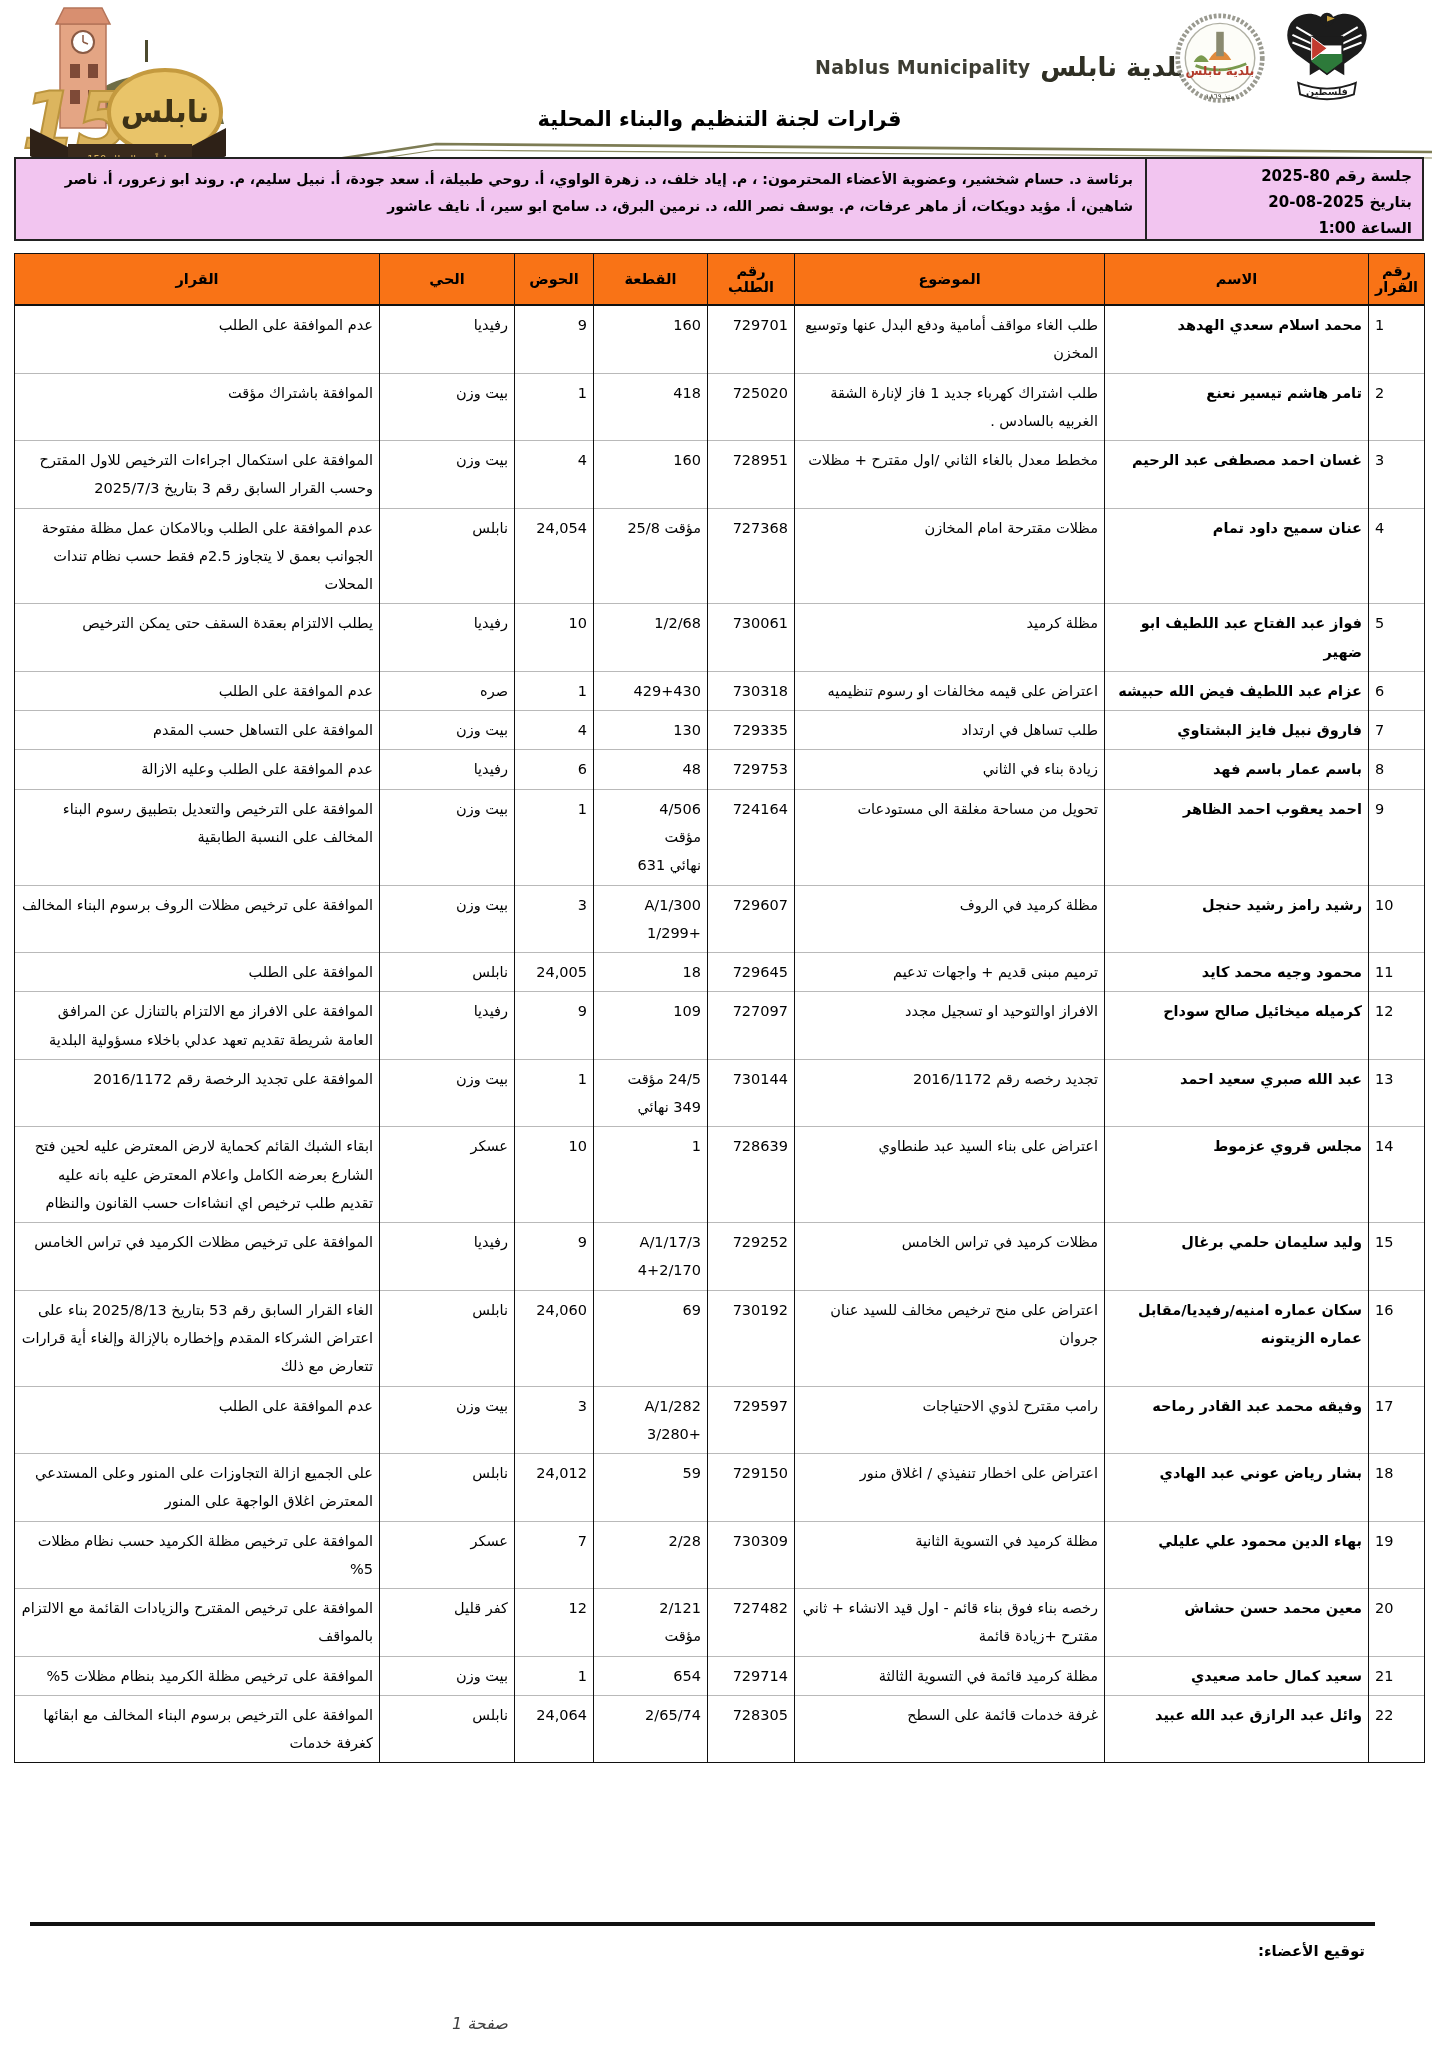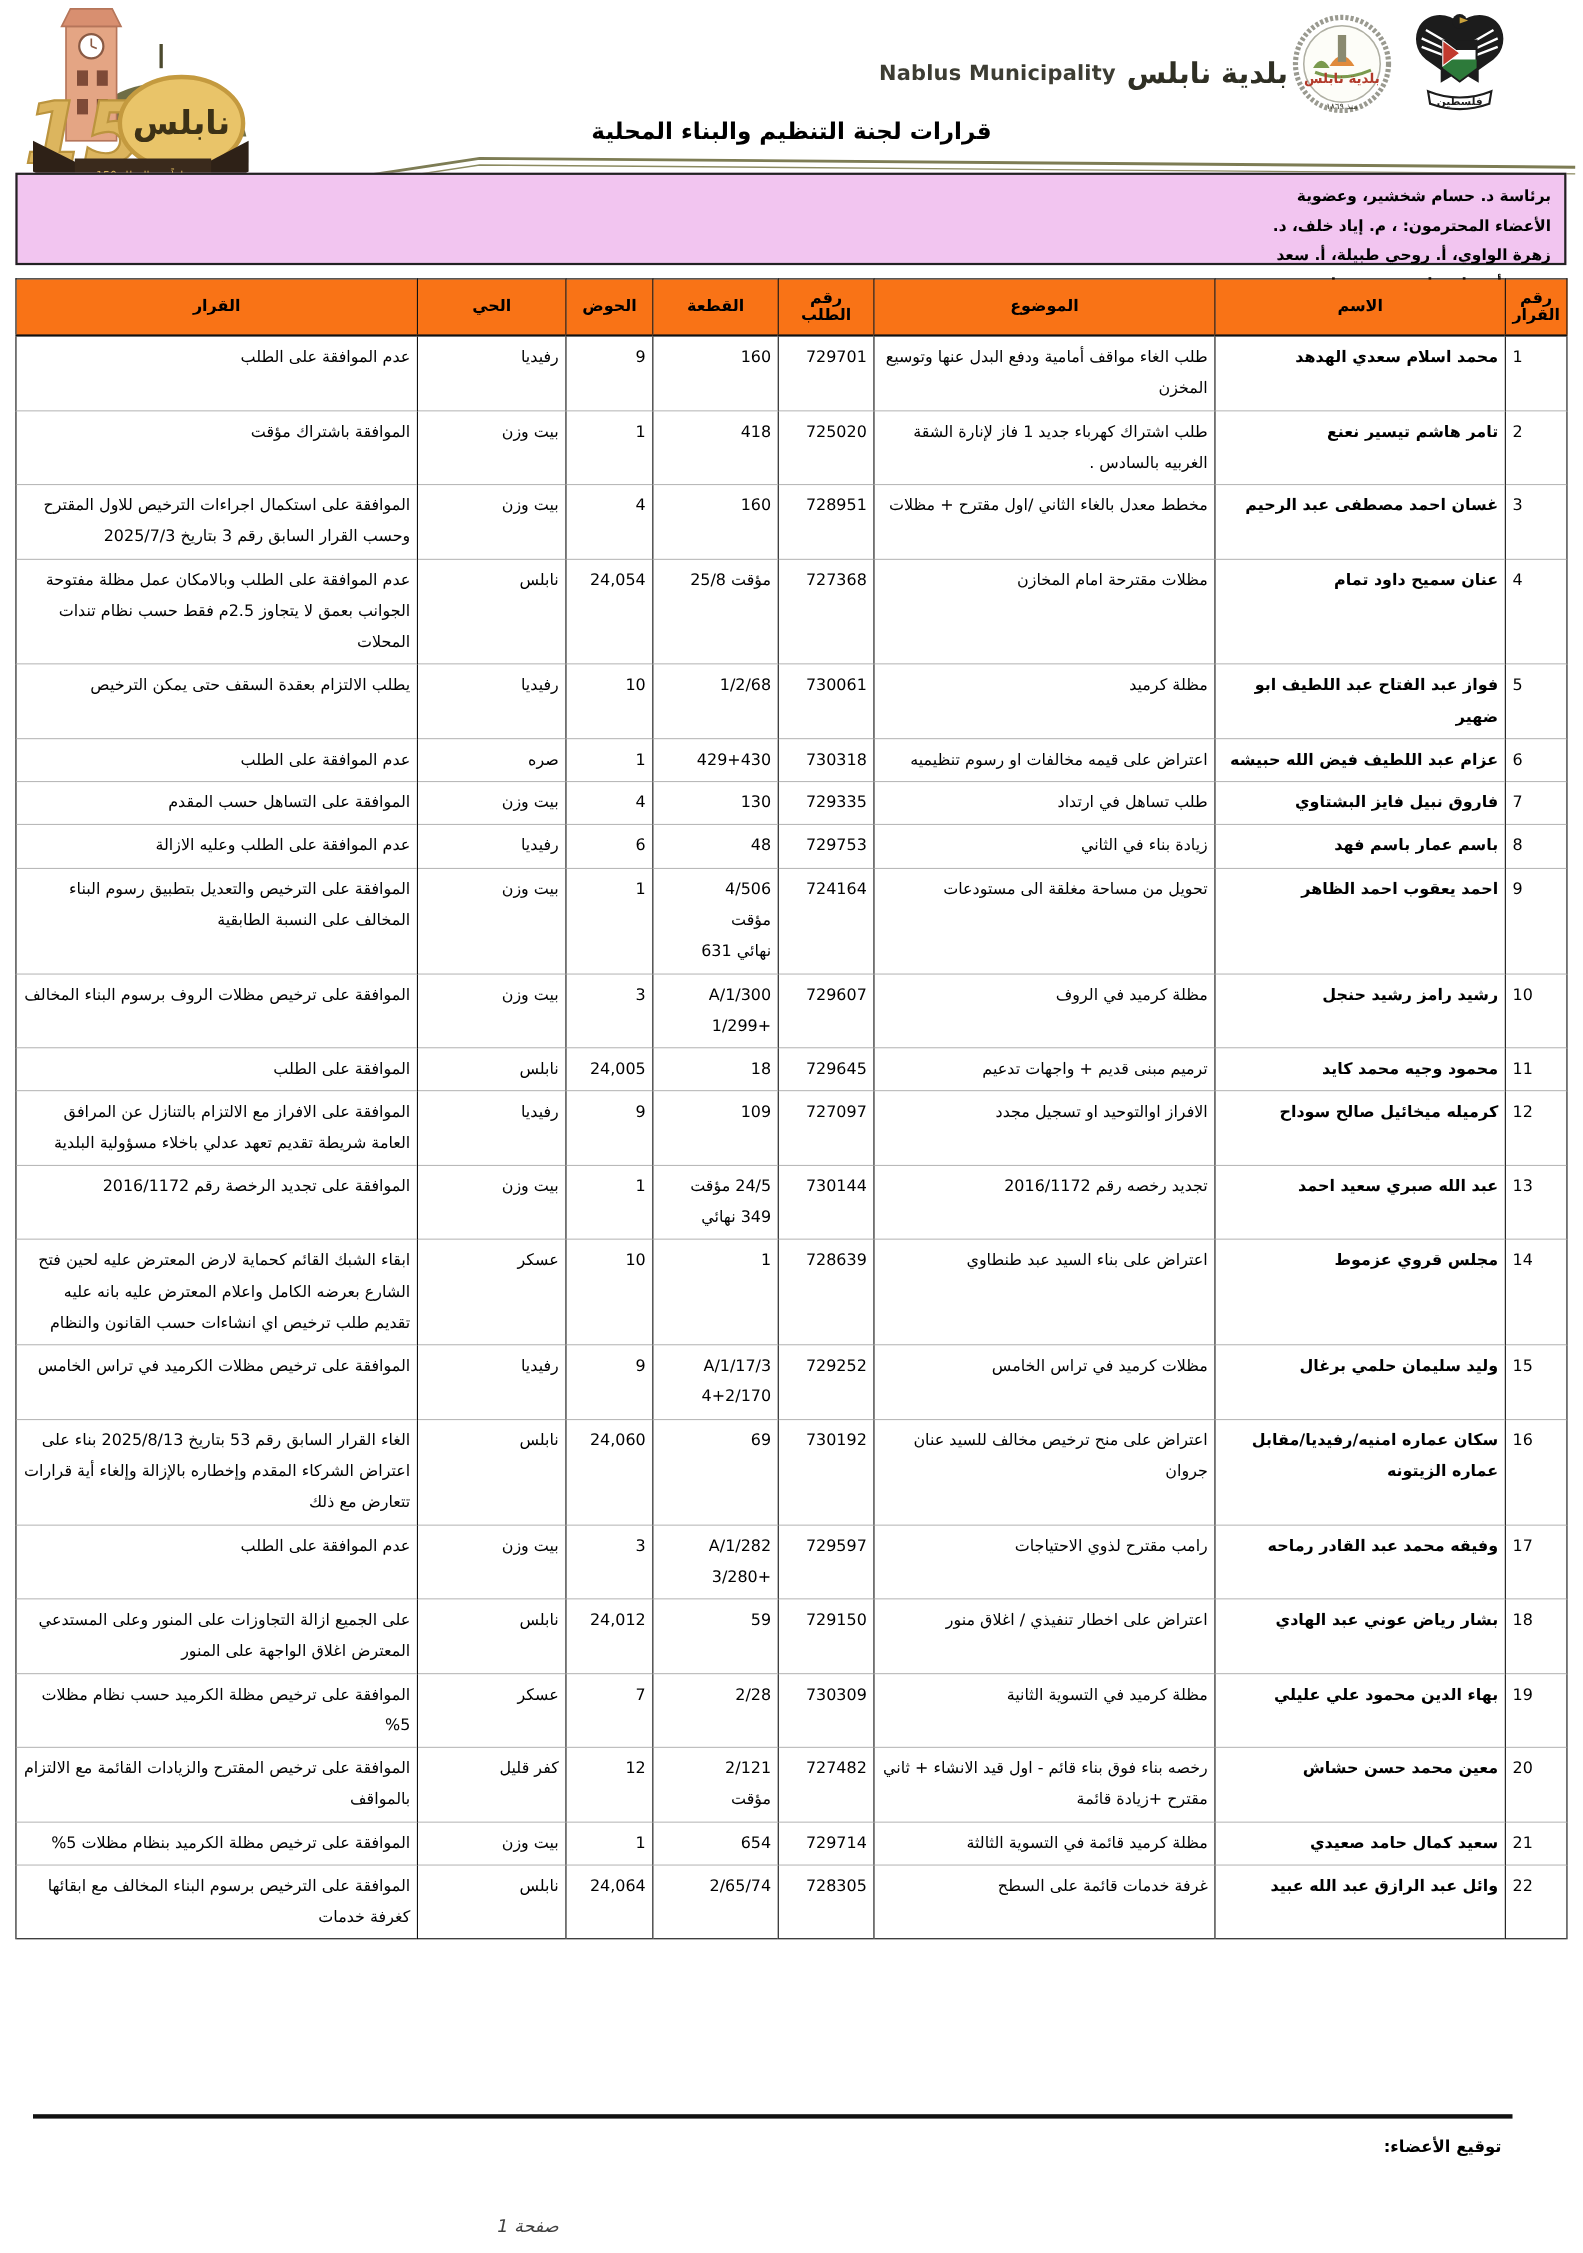--- a/index.html
+++ b/index.html
@@ -3,21 +3,21 @@
 <meta charset="utf-8">
 <style>
   * { margin:0; padding:0; box-sizing:border-box; }
   html,body { width:1439px; height:2048px; background:#ffffff; overflow:hidden;
               font-family:"DejaVu Sans", sans-serif; color:#000; }
   body { position:relative; }
 
   
   .hdr-deco { position:absolute; left:0; top:0; width:1439px; height:230px; pointer-events:none; }
   .anniv-logo { position:absolute; left:12px; top:2px; width:220px; height:178px; }
-  .brand { position:absolute; top:52px; right:268px; display:flex; align-items:center; gap:10px; }
+  .brand { position:absolute; top:52px; right:252px; display:flex; align-items:center; gap:10px; }
   .brand-en { font-size:19px; font-weight:bold; color:#3d3d33; letter-spacing:.2px; }
   .brand-ar { font-size:26px; font-weight:bold; color:#2f2f24; }
   .city-emblem { position:absolute; top:12px; right:172px; width:94px; height:96px; }
   .coat-arms   { position:absolute; top:8px;  right:62px; width:100px; height:96px; }
 
   .doc-title { position:absolute; top:107px; left:0; width:100%; text-align:center;
                font-size:21px; font-weight:bold; color:#000; }
 
   
   .session-box { position:absolute; left:14px; top:157px; width:1410px; height:84px;
@@ -108,20 +108,25 @@
   <rect x="36" y="30" width="32" height="9" fill="#1c1c1c"></rect>
   <path d="M36,48 L68,48 L68,56 L52,68 L36,56 Z" fill="#2d7a3a"></path>
   <path d="M36,30 L52,42 L36,54 Z" fill="#c23a2e" stroke="#fff" stroke-width="1"></path>
   <path d="M22,78 Q52,90 82,78 L80,90 Q52,100 24,90 Z" fill="#fff" stroke="#1c1c1c" stroke-width="2"></path>
   <text x="52" y="91" text-anchor="middle" font-size="10" font-weight="bold" fill="#1c1c1c" font-family="DejaVu Sans, sans-serif">فلسطين</text>
 </svg>
 
 <div class="doc-title">قرارات لجنة التنظيم والبناء المحلية</div>
 
 <div class="session-box">
+  <div class="session-meta">
+    <div>جلسة رقم 80-2025</div>
+    <div>بتاريخ 2025-08-20</div>
+    <div>الساعة 1:00</div>
+  </div>
   <div class="session-members">برئاسة د. حسام شخشير، وعضوية الأعضاء المحترمون: ، م. إياد خلف، د. زهرة الواوي، أ. روحي طبيلة، أ. سعد جودة، أ. نبيل سليم، م. روند ابو زعرور، أ. ناصر شاهين، أ. مؤيد دويكات، أز ماهر عرفات، م. يوسف نصر الله، د. نرمين البرق، د. سامح ابو سير، أ. نايف عاشور</div>
 </div>
 
 <div class="tbl-wrap">
   <table class="decisions">
     <colgroup>
       <col style="width:56px">
         <col style="width:264px">
         <col style="width:310px">
         <col style="width:87px">

